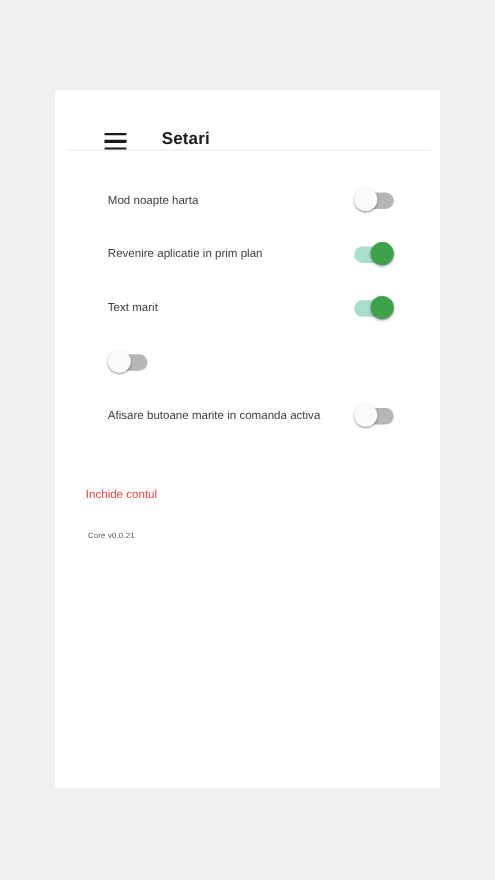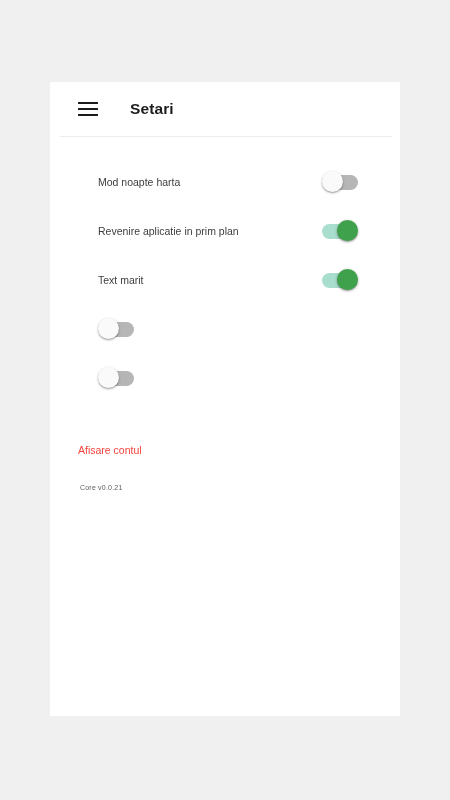--- a/index.html
+++ b/index.html
@@ -29,24 +29,25 @@
     width: 350px;
     height: 634px;
     background: #ffffff;
     box-sizing: border-box;
     overflow: hidden;
   }
 
   
   .app-header {
     display: flex;
-    align-items: center;
+    align-items: flex-end;
     height: 54px;
     padding: 0 0 0 28px;
     box-sizing: border-box;
+    margin-left: 17px;
   }
   .hamburger {
     width: 20px;
     height: 15px;
     display: flex;
     flex-direction: column;
     justify-content: space-between;
     cursor: pointer;
     flex: none;
   }
@@ -191,27 +192,28 @@
             <span class="thumb"></span>
           </div>
         </li>
         <li class="setting-row">
           <div class="toggle">
             <span class="track"></span>
             <span class="thumb"></span>
           </div>
         </li>
         <li class="setting-row">
+          <div class="setting-label">Afisare butoane marite in comanda activa</div>
           <div class="toggle">
             <span class="track"></span>
             <span class="thumb"></span>
           </div>
         </li>
       </ul>
 
     <div class="footer-area">
-      <div class="close-account-link">Afisare contul</div>
+      <div class="close-account-link">Inchide contul</div>
       <div class="version-text">Core v0.0.21</div>
     </div>
 
   </div>
 
 </div>
 
 </body></html>

